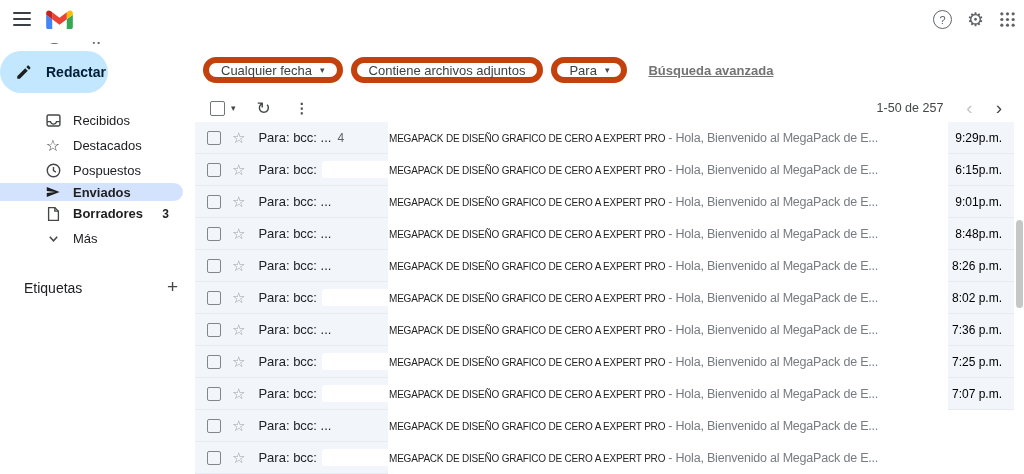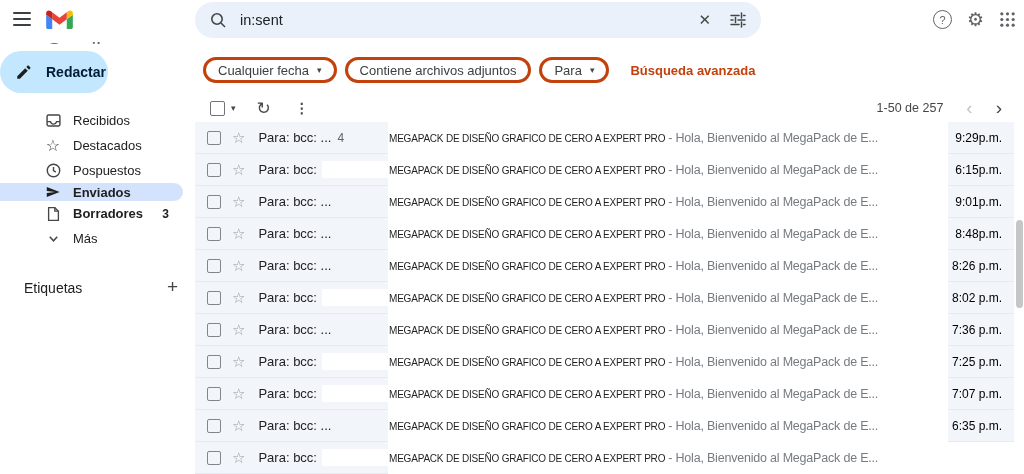--- a/index.html
+++ b/index.html
@@ -35,25 +35,25 @@
   .nav-item.selected .nav-label,.nav-item.bold .nav-label{font-weight:bold;color:#1f1f1f;}
   .nav-icon{width:20px;display:flex;justify-content:center;align-items:center;margin-right:10px;}
   .nav-count{margin-left:auto;padding-right:14px;font-size:12px;font-weight:bold;color:#202124;}
   .glyph-star{font-size:16px;color:#3c4043;line-height:1;}
   .labels-row{position:absolute;top:233px;left:0;width:178px;display:flex;align-items:flex-end;}
   .labels-title{margin-left:24px;font-size:14px;font-weight:500;color:#202124;}
   .labels-add{margin-left:auto;font-size:19px;color:#444746;cursor:pointer;line-height:1;}
 
   
   .chips{position:absolute;left:203px;top:57px;display:flex;align-items:center;gap:8px;}
-  .chip{height:26px;border:3px solid #c2410c;border-radius:13px;background:#fff;
+  .chip{height:26px;border:6px solid #c2410c;border-radius:13px;background:#fff;
         padding:0 12px;display:flex;align-items:center;gap:8px;font-size:13px;color:#3c4043;
         cursor:pointer;box-sizing:border-box;}
   .chip .caret{font-size:9px;color:#444746;}
-  .advanced{margin-left:13px;color:#c2410c;font-size:13px;font-weight:bold;cursor:pointer;}
+  .advanced{margin-left:13px;color:#737373;font-size:13px;font-weight:bold;cursor:pointer;text-decoration:underline;}
 
   
   .toolbar{position:absolute;left:195px;top:94px;width:829px;height:28px;display:flex;align-items:center;}
   .select-box{margin-left:15px;width:13px;height:13px;border:1.5px solid #70757a;border-radius:2px;cursor:pointer;}
   .select-caret{margin-left:6px;font-size:9px;color:#444746;cursor:pointer;}
   .tb-refresh{margin-left:21px;font-size:17px;color:#444746;cursor:pointer;line-height:1;}
   .tb-more{margin-left:24px;font-size:14px;font-weight:bold;color:#444746;cursor:pointer;letter-spacing:1px;}
   .pag{margin-left:auto;display:flex;align-items:center;gap:23px;padding-right:22px;}
   .pag-text{font-size:12.5px;color:#444746;}
   .pag-prev{font-size:19px;color:#c0c4c9;line-height:0.8;cursor:default;}
@@ -96,43 +96,20 @@
           <path fill="#4285F4" d="M1.64 18h3.82V9.27L0 5.18v11.18C0 17.27.73 18 1.64 18z"></path>
           <path fill="#34A853" d="M18.55 18h3.81c.9 0 1.64-.73 1.64-1.64V5.18l-5.45 4.09V18z"></path>
           <path fill="#FBBC04" d="M18.55 3v6.27L24 5.18V3.82c0-2.02-2.31-3.18-3.93-1.96L18.55 3z"></path>
           <path fill="#EA4335" d="M5.45 9.27V3L12 7.91 18.55 3v6.27L12 14.18 5.45 9.27z"></path>
           <path fill="#C5221F" d="M0 3.82v1.36l5.45 4.09V3L3.93 1.86C2.31.64 0 1.8 0 3.82z"></path>
         </svg>
       </span>
       <span class="logo-text">Gmail</span>
     </div>
 
-    <div class="searchbar">
-      <span style="display:flex;">
-        <svg width="18" height="18" viewBox="0 0 18 18" fill="none" stroke="#444746" stroke-width="1.6">
-          <circle cx="8" cy="8" r="5.2"></circle>
-            <line x1="12" y1="12" x2="16" y2="16"></line>
-        </svg>
-      </span>
-      <input readonly="" value="in:sent" style="">
-      <span class="sb-clear">✕</span>
-      <span style="display:flex;">
-        <svg width="18" height="18" viewBox="0 0 18 18" fill="none" stroke="#444746" stroke-width="1.5" stroke-linecap="round">
-          <line x1="2" y1="4.5" x2="10" y2="4.5"></line>
-            <line x1="12.5" y1="2" x2="12.5" y2="7"></line>
-            <line x1="14.5" y1="4.5" x2="16" y2="4.5"></line>
-          <line x1="2" y1="9" x2="4" y2="9"></line>
-            <line x1="6.5" y1="6.5" x2="6.5" y2="11.5"></line>
-            <line x1="9" y1="9" x2="16" y2="9"></line>
-          <line x1="2" y1="13.5" x2="10" y2="13.5"></line>
-            <line x1="12.5" y1="11" x2="12.5" y2="16"></line>
-            <line x1="14.5" y1="13.5" x2="16" y2="13.5"></line>
-        </svg>
-      </span>
-    </div>
 
     <div class="header-right">
       <span class="help-circ">?</span>
       <span class="gear">⚙</span>
       <span style="display:flex;">
         <svg width="17" height="17" viewBox="0 0 18 18" fill="#5f6368">
           <circle cx="3" cy="3" r="1.7"></circle>
             <circle cx="9" cy="3" r="1.7"></circle>
             <circle cx="15" cy="3" r="1.7"></circle>
           <circle cx="3" cy="9" r="1.7"></circle>
@@ -376,21 +353,20 @@
     <div class="cl">
       <span class="row-check"></span>
       <span class="row-star">☆</span>
       <span class="recipient">Para: bcc: ...</span>
 
     </div>
     <div class="cm">
       <span class="subject">MEGAPACK DE DISEÑO GRAFICO DE CERO A EXPERT PRO</span>
       <span class="snippet">- Hola, Bienvenido al MegaPack de E...</span>
     </div>
-    <div class="cr time">6:35 p.m.</div>
     <div class="ct"></div>
   </div>
       <div class="row">
     <div class="cl">
       <span class="row-check"></span>
       <span class="row-star">☆</span>
       <span class="recipient">Para: bcc:</span>
       <span class="redaction"></span>
 
     </div>

